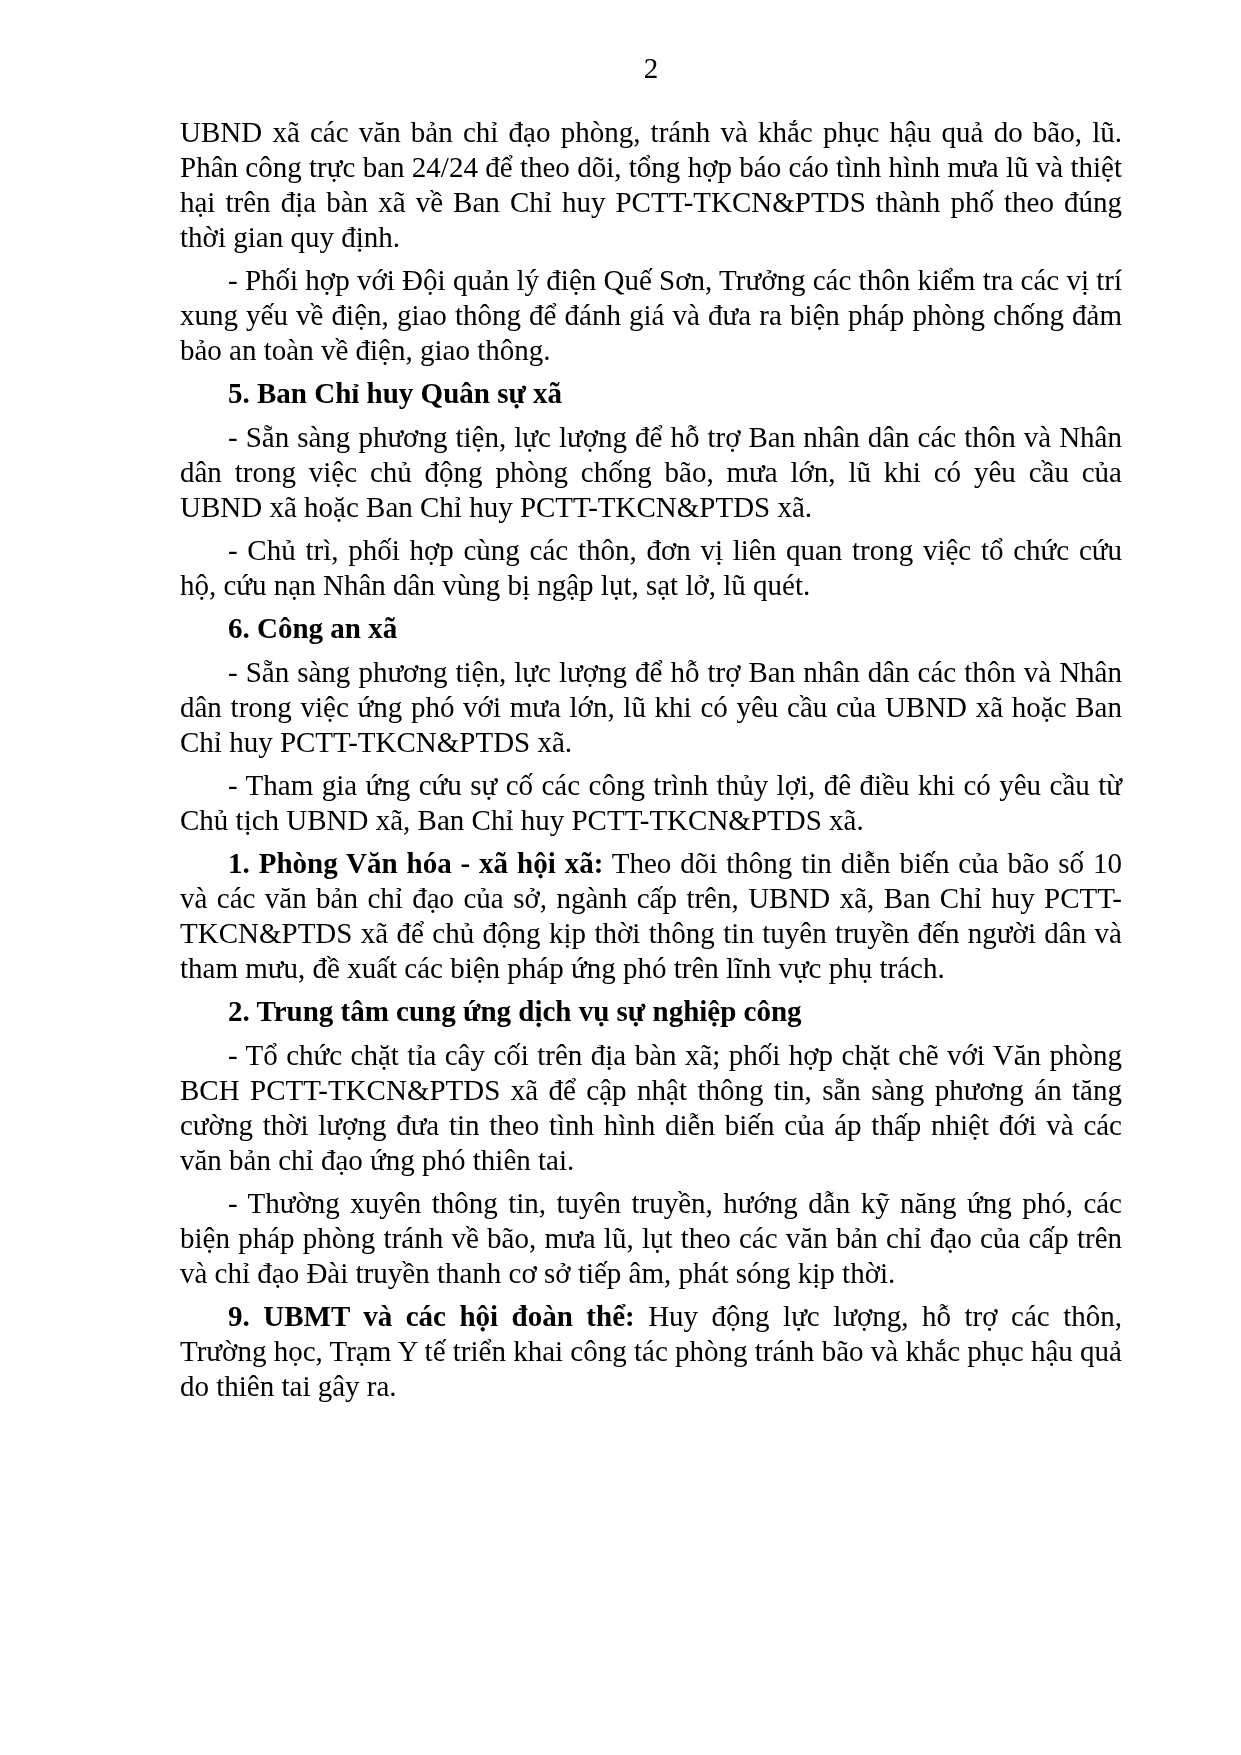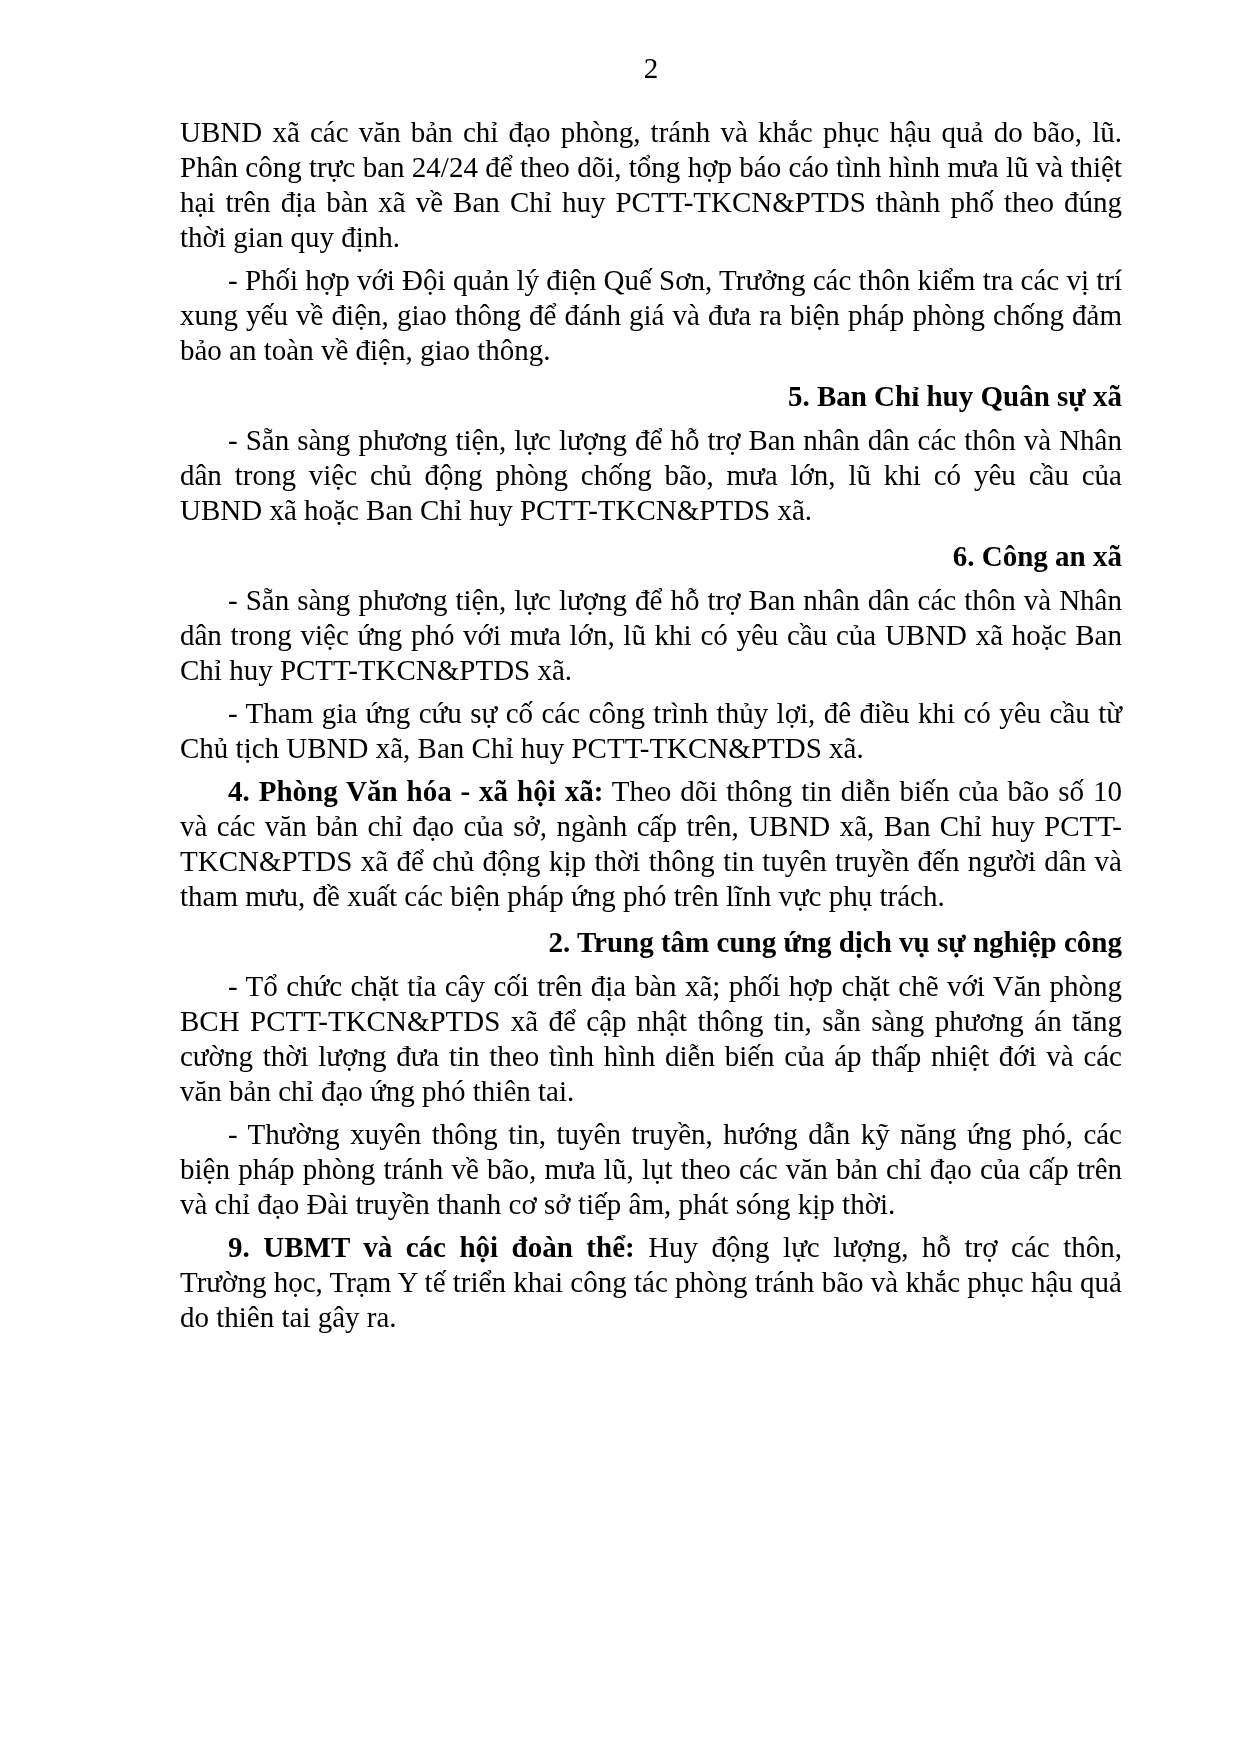--- a/index.html
+++ b/index.html
@@ -37,37 +37,38 @@
   }
   .doc-body p {
     margin: 0 0 8px 0;
     text-indent: 48px;
   }
   .doc-body p.continuation {
     text-indent: 0;
   }
   .doc-body p.heading {
     font-weight: bold;
-    text-align: right;
-    margin: 11px 0 9px 0;
+    text-align: left;
+    margin: 5px 0 9px 0;
   }
   .doc-body p b { font-weight: bold; }
 </style>
 </head>
 <body>
 
 <div class="page">
   <div class="page-number">2</div>
   <div class="doc-body">
       <p class="para continuation">UBND xã các văn bản chỉ đạo phòng, tránh và khắc phục hậu quả do bão, lũ. Phân công trực ban 24/24 để theo dõi, tổng hợp báo cáo tình hình mưa lũ và thiệt hại trên địa bàn xã về Ban Chỉ huy PCTT-TKCN&amp;PTDS thành phố theo đúng thời gian quy định.</p>
       <p class="para item">- Phối hợp với Đội quản lý điện Quế Sơn, Trưởng các thôn kiểm tra các vị trí xung yếu về điện, giao thông để đánh giá và đưa ra biện pháp phòng chống đảm bảo an toàn về điện, giao thông.</p>
       <p class="para heading">5. Ban Chỉ huy Quân sự xã</p>
       <p class="para item">- Sẵn sàng phương tiện, lực lượng để hỗ trợ Ban nhân dân các thôn và Nhân dân trong việc chủ động phòng chống bão, mưa lớn, lũ khi có yêu cầu của UBND xã hoặc Ban Chỉ huy PCTT-TKCN&amp;PTDS xã.</p>
+      <p class="para item">- Chủ trì, phối hợp cùng các thôn, đơn vị liên quan trong việc tổ chức cứu hộ, cứu nạn Nhân dân vùng bị ngập lụt, sạt lở, lũ quét.</p>
       <p class="para heading">6. Công an xã</p>
       <p class="para item">- Sẵn sàng phương tiện, lực lượng để hỗ trợ Ban nhân dân các thôn và Nhân dân trong việc ứng phó với mưa lớn, lũ khi có yêu cầu của UBND xã hoặc Ban Chỉ huy PCTT-TKCN&amp;PTDS xã.</p>
       <p class="para item">- Tham gia ứng cứu sự cố các công trình thủy lợi, đê điều khi có yêu cầu từ Chủ tịch UBND xã, Ban Chỉ huy PCTT-TKCN&amp;PTDS xã.</p>
-      <p class="para runin"><b>4. Phòng Văn hóa - xã hội xã:</b> Theo dõi thông tin diễn biến của bão số 10 và các văn bản chỉ đạo của sở, ngành cấp trên, UBND xã, Ban Chỉ huy PCTT-TKCN&amp;PTDS xã để chủ động kịp thời thông tin tuyên truyền đến người dân và tham mưu, đề xuất các biện pháp ứng phó trên lĩnh vực phụ trách.</p>
+      <p class="para runin"><b>1. Phòng Văn hóa - xã hội xã:</b> Theo dõi thông tin diễn biến của bão số 10 và các văn bản chỉ đạo của sở, ngành cấp trên, UBND xã, Ban Chỉ huy PCTT-TKCN&amp;PTDS xã để chủ động kịp thời thông tin tuyên truyền đến người dân và tham mưu, đề xuất các biện pháp ứng phó trên lĩnh vực phụ trách.</p>
       <p class="para heading">2. Trung tâm cung ứng dịch vụ sự nghiệp công</p>
       <p class="para item">- Tổ chức chặt tỉa cây cối trên địa bàn xã; phối hợp chặt chẽ với Văn phòng BCH PCTT-TKCN&amp;PTDS xã để cập nhật thông tin, sẵn sàng phương án tăng cường thời lượng đưa tin theo tình hình diễn biến của áp thấp nhiệt đới và các văn bản chỉ đạo ứng phó thiên tai.</p>
       <p class="para item">- Thường xuyên thông tin, tuyên truyền, hướng dẫn kỹ năng ứng phó, các biện pháp phòng tránh về bão, mưa lũ, lụt theo các văn bản chỉ đạo của cấp trên và chỉ đạo Đài truyền thanh cơ sở tiếp âm, phát sóng kịp thời.</p>
       <p class="para runin"><b>9. UBMT và các hội đoàn thể:</b> Huy động lực lượng, hỗ trợ các thôn, Trường học, Trạm Y tế triển khai công tác phòng tránh bão và khắc phục hậu quả do thiên tai gây ra.</p>
     </div>
 </div>
 
 </body></html>

